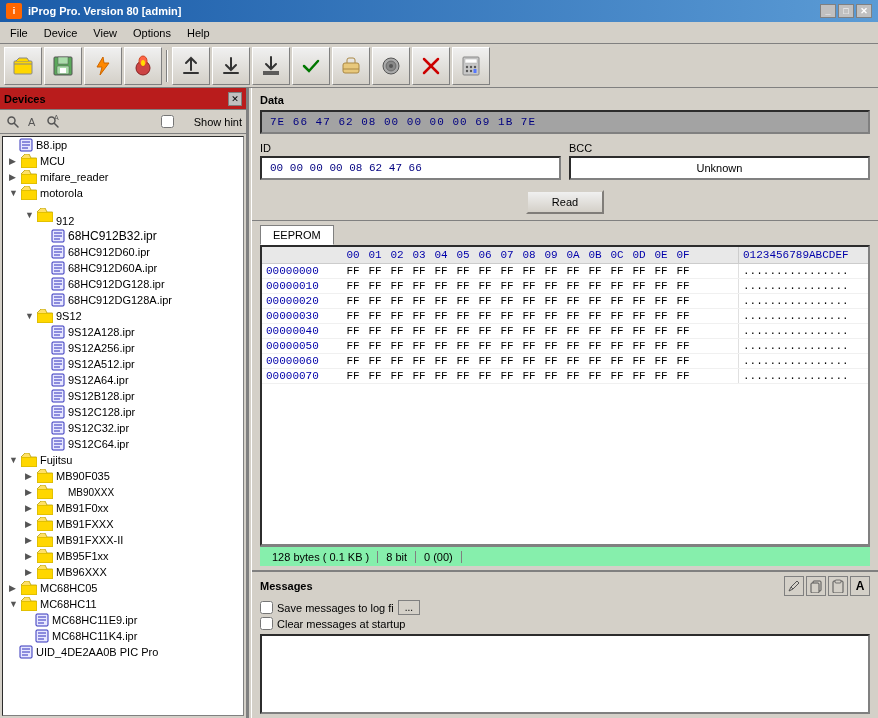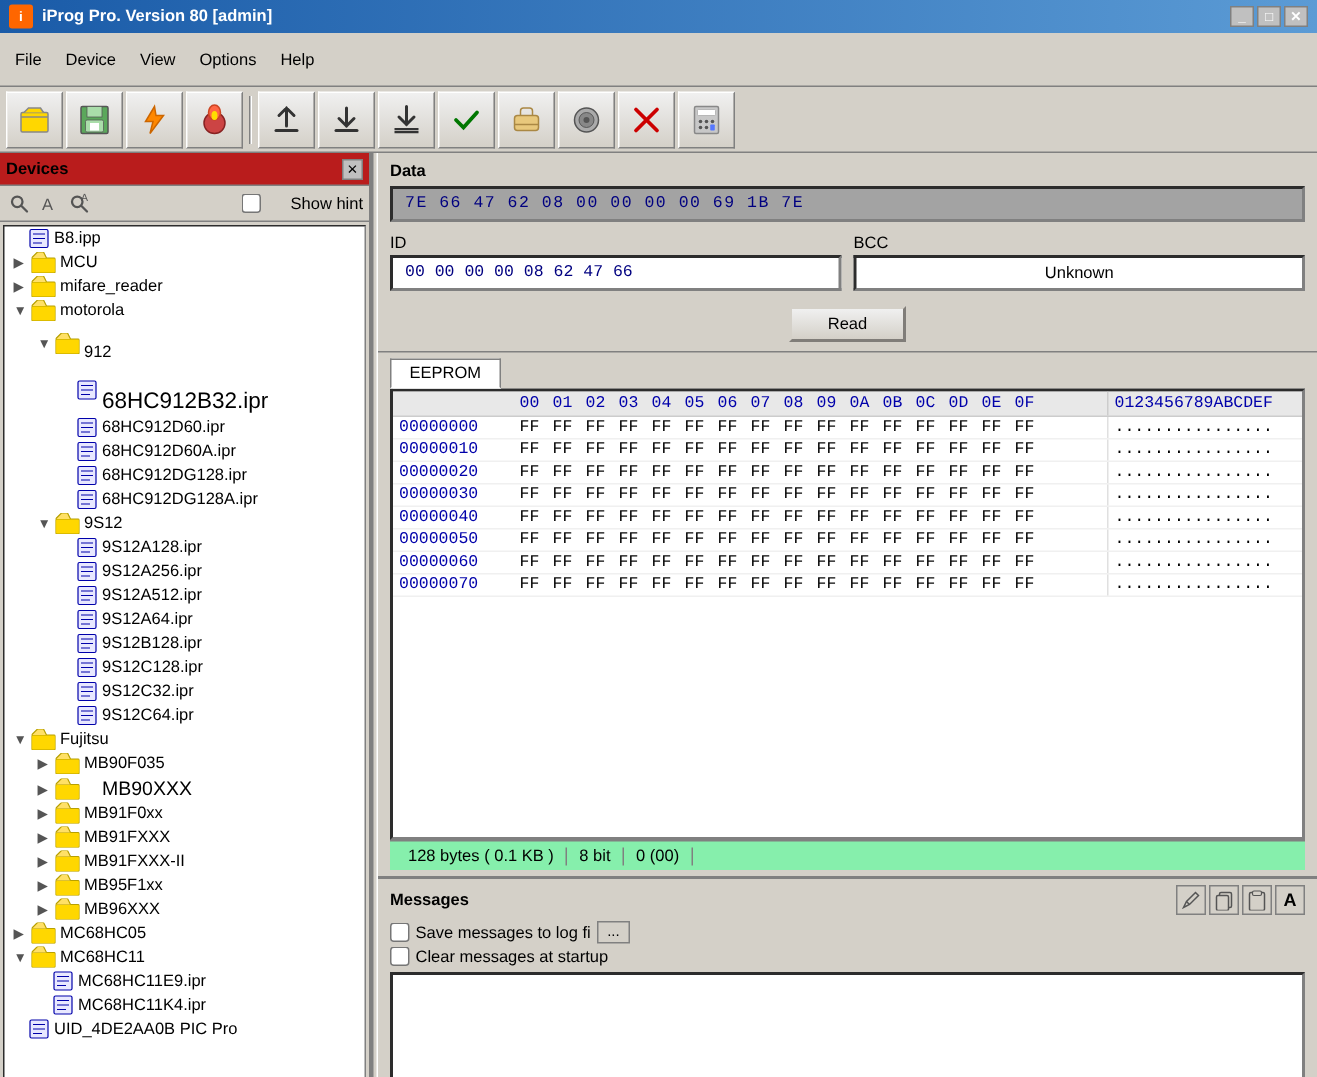--- a/index.html
+++ b/index.html
@@ -5,21 +5,21 @@
     * { box-sizing: border-box; margin: 0; padding: 0; }
     body { font-family: 'Segoe UI', Tahoma, Geneva, Verdana, sans-serif; font-size: 11px; background: #d4d0c8; color: #000; width: 878px; height: 718px; overflow: hidden; }
     
     
     .title-bar { background: linear-gradient(to right, #1a5ba8, #5b9bd5); color: white; height: 22px; display: flex; align-items: center; padding: 0 6px; font-size: 11px; font-weight: bold; }
     .title-icon { width: 16px; height: 16px; margin-right: 6px; background: #ff6600; border-radius: 2px; display: flex; align-items: center; justify-content: center; color: white; font-size: 9px; font-weight: bold; }
     .title-controls { margin-left: auto; display: flex; gap: 2px; }
     .title-btn { width: 16px; height: 14px; background: #c0c0c0; border: 1px solid #808080; cursor: pointer; font-size: 9px; display: flex; align-items: center; justify-content: center; }
     
     
-    .menu-bar { background: #d4d0c8; border-bottom: 1px solid #808080; height: 36px; display: flex; align-items: center; padding: 0 2px; }
+    .menu-bar { background: #d4d0c8; border-bottom: 1px solid #808080; height: 22px; display: flex; align-items: center; padding: 0 2px; }
     .menu-item { padding: 2px 8px; cursor: pointer; font-size: 11px; }
     
     
     .toolbar { background: #d4d0c8; border-bottom: 1px solid #808080; height: 44px; display: flex; align-items: center; padding: 2px 4px; gap: 2px; }
     .tool-btn { width: 38px; height: 38px; background: linear-gradient(to bottom, #f0f0f0, #d4d0c8); border: 1px solid #808080; border-top-color: #fff; border-left-color: #fff; cursor: pointer; display: flex; align-items: center; justify-content: center; font-size: 18px; }
     .tool-separator { width: 2px; height: 32px; background: #808080; margin: 0 2px; border-right: 1px solid #fff; }
     
     
     .main-layout { display: flex; height: calc(718px - 22px - 22px - 44px); }
     
@@ -298,21 +298,21 @@
           <span style="display:inline-block;width:36px;"></span>
           <span style="display:inline-block;width:10px;"></span>
                 <span style="display:inline-flex;align-items:center;margin-right:3px;">
                   <svg width="14" height="14" viewBox="0 0 14 14">
               <rect x="1" y="1" width="12" height="12" rx="1" fill="#e8e8ff" stroke="#0000aa" stroke-width="0.8"></rect>
               <line x1="3" y1="4" x2="11" y2="4" stroke="#0000aa" stroke-width="0.8"></line>
               <line x1="3" y1="7" x2="11" y2="7" stroke="#0000aa" stroke-width="0.8"></line>
               <line x1="3" y1="10" x2="9" y2="10" stroke="#0000aa" stroke-width="0.8"></line>
             </svg>
                 </span>
-          <span style="font-size:15px;margin-top:16px;">68HC912B32.ipr</span>
+          <span style="font-size:12px;">68HC912B32.ipr</span>
         </div>
         <div class="tree-node">
           <span style="display:inline-block;width:36px;"></span>
           <span style="display:inline-block;width:10px;"></span>
                 <span style="display:inline-flex;align-items:center;margin-right:3px;">
                   <svg width="14" height="14" viewBox="0 0 14 14">
               <rect x="1" y="1" width="12" height="12" rx="1" fill="#e8e8ff" stroke="#0000aa" stroke-width="0.8"></rect>
               <line x1="3" y1="4" x2="11" y2="4" stroke="#0000aa" stroke-width="0.8"></line>
               <line x1="3" y1="7" x2="11" y2="7" stroke="#0000aa" stroke-width="0.8"></line>
               <line x1="3" y1="10" x2="9" y2="10" stroke="#0000aa" stroke-width="0.8"></line>
@@ -498,21 +498,21 @@
         </div>
         <div class="tree-node">
           <span style="display:inline-block;width:20px;"></span>
           <span style="display:inline-flex;align-items:center;margin-right:2px;width:10px;font-size:9px;color:#555;">▶</span>
                 <span style="display:inline-flex;align-items:center;margin-right:3px;">
                   <svg width="16" height="14" viewBox="0 0 16 14">
               <rect x="0" y="4" width="16" height="10" rx="1" fill="#ffd700" stroke="#b8a000" stroke-width="0.8"></rect>
               <path d="M0 4 L4 0 L8 0 L10 4" fill="#ffe066" stroke="#b8a000" stroke-width="0.8"></path>
             </svg>
                 </span>
-          <span style="font-size:13px;padding-left:12px;">MB90XXX</span>
+          <span style="font-size:10px;padding-left:12px;">MB90XXX</span>
         </div>
         <div class="tree-node">
           <span style="display:inline-block;width:20px;"></span>
           <span style="display:inline-flex;align-items:center;margin-right:2px;width:10px;font-size:9px;color:#555;">▶</span>
                 <span style="display:inline-flex;align-items:center;margin-right:3px;">
                   <svg width="16" height="14" viewBox="0 0 16 14">
               <rect x="0" y="4" width="16" height="10" rx="1" fill="#ffd700" stroke="#b8a000" stroke-width="0.8"></rect>
               <path d="M0 4 L4 0 L8 0 L10 4" fill="#ffe066" stroke="#b8a000" stroke-width="0.8"></path>
             </svg>
                 </span>

